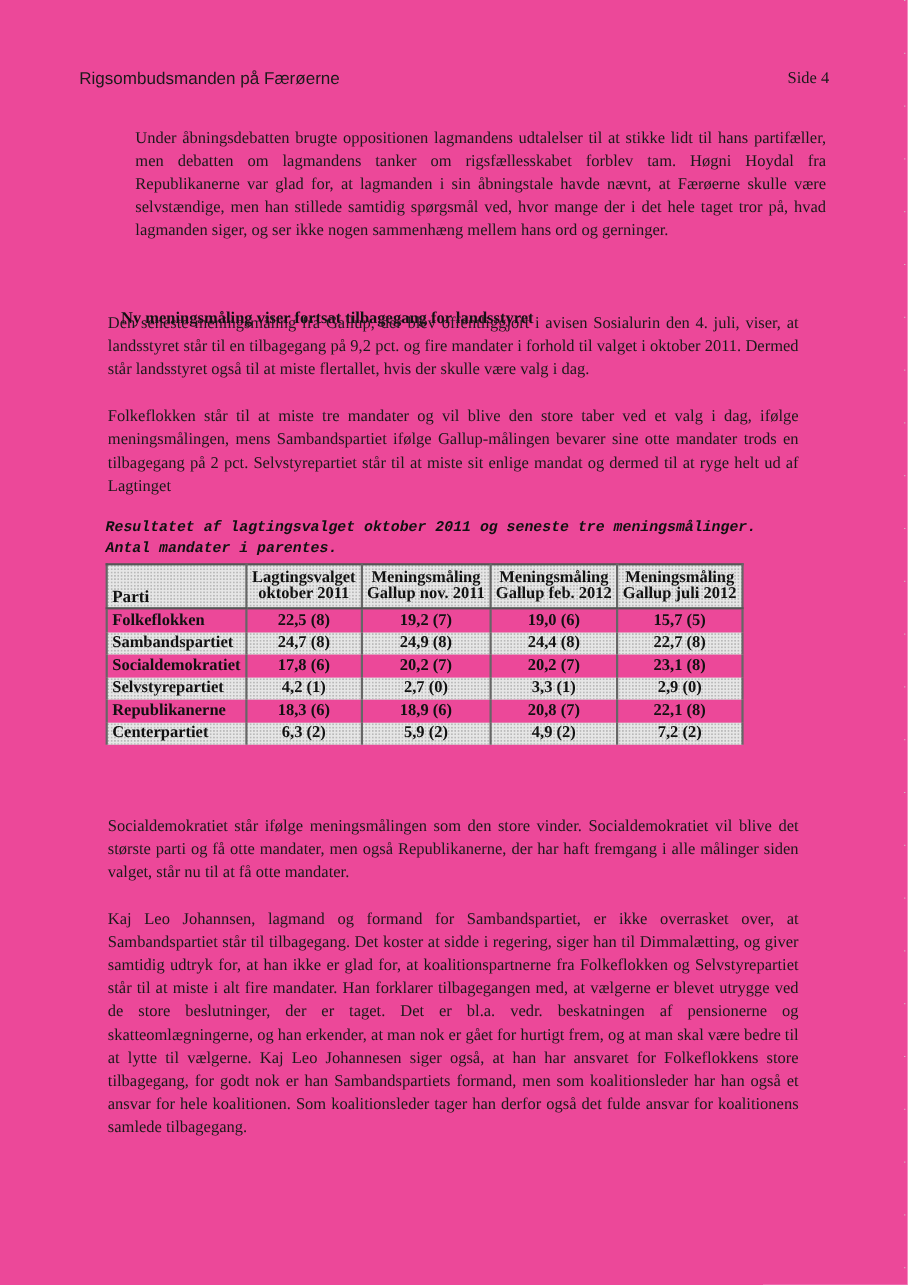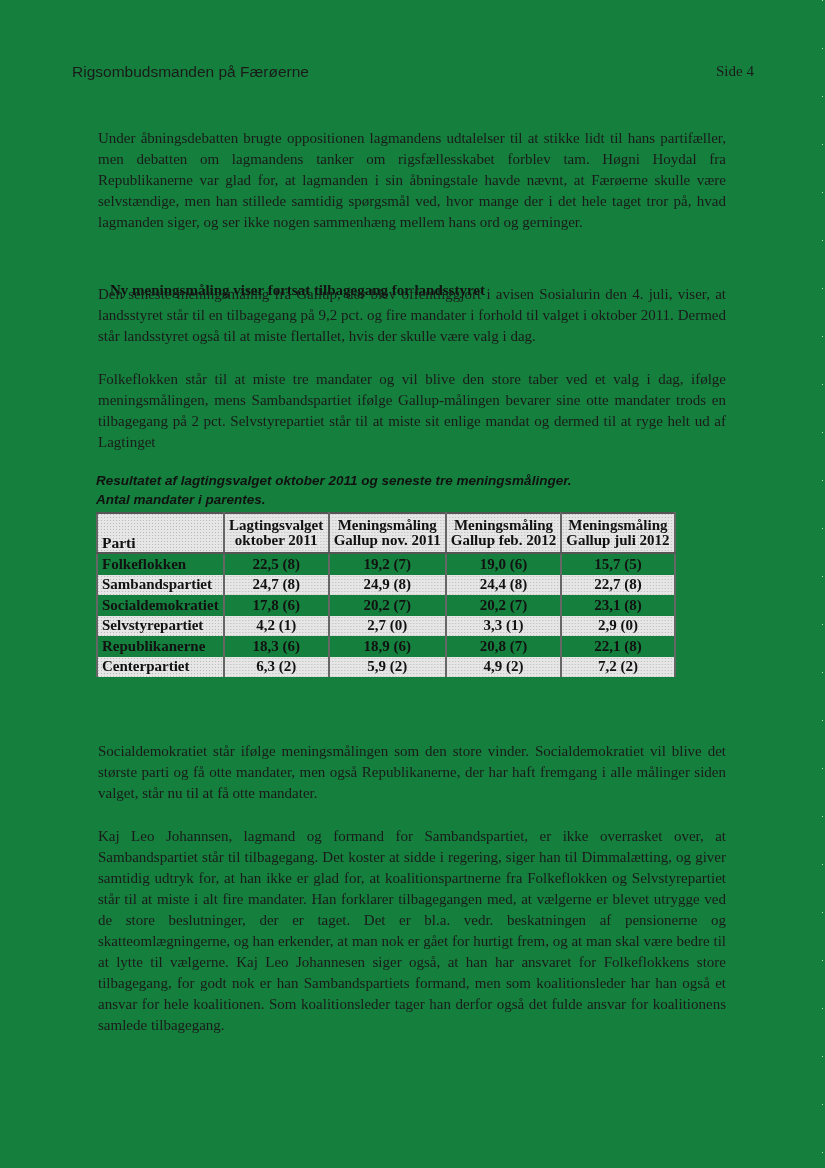--- a/index.html
+++ b/index.html
@@ -1,25 +1,25 @@
 <!DOCTYPE html>
 <html><head>
 <meta charset="utf-8">
 <style>
   html, body { margin: 0; padding: 0; background: #ffffff; }
   body { width: 825px; height: 1168px; position: relative; overflow: hidden; color: #111; }
-  .page { position: absolute; left: 0; top: 0; width: 825px; height: 1168px; background: #15803d; }
+  .page { position: absolute; left: 0; top: 0; width: 825px; height: 1168px; background: #ec4899; }
   .header-left { position: absolute; left: 72px; top: 63px; font-family: "Liberation Sans", sans-serif; font-size: 15.5px; color: #1a1a1a; }
   .header-right { position: absolute; left: 716px; top: 63px; font-family: "Liberation Serif", serif; font-size: 15px; color: #1a1a1a; }
   .body-text { position: absolute; left: 98px; width: 628px; font-family: "Liberation Serif", serif; font-size: 15px; line-height: 21px; text-align: justify; color: #1a1a1a; margin: 0; }
-  .p1 { top: 128px; }
+  .p1 { top: 116px; margin-left: 25px; }
   .heading { position: absolute; left: 98px; top: 270px; font-family: "Liberation Serif", serif; font-size: 15px; font-weight: bold; color: #111; margin: 12px; }
   .p2 { top: 284px; }
   .p3 { top: 369px; }
-  .caption { position: absolute; left: 96px; font-family: Liberation Sans, sans-serif; font-size: 13.5px; font-weight: bold; font-style: italic; color: #111; margin: 0; }
+  .caption { position: absolute; left: 96px; font-family: Liberation Mono, monospace; font-size: 13.5px; font-weight: bold; font-style: italic; color: #111; margin: 0; }
   .cap1 { top: 473px; }
   .cap2 { top: 492px; }
   table.results { position: absolute; left: 96px; top: 512px; border-collapse: collapse; font-family: "Liberation Serif", serif; color: #111; }
   table.results td, table.results th { border-left: 2px solid #666; border-right: 2px solid #666; padding: 0 4px; height: 20.5px; font-size: 15px; font-weight: bold; white-space: nowrap; }
   table.results td.num { text-align: center; }
   table.results th { text-align: center; font-size: 15px; font-weight: bold; line-height: 15px; height: 36px; border-top: 2px solid #555; border-bottom: 2px solid #555; }
   table.results th.party-head { text-align: left; font-size: 15.5px; vertical-align: bottom; padding-bottom: 2px; }
   table.results tr.total td { border-top: 2px solid #555; border-bottom: 2px solid #555; }
   .shaded { background-color: #e6e6e6; background-image: radial-gradient(#b9b9b9 0.6px, transparent 0.8px); background-size: 3px 3px; }
   .col-party { width: 114px; text-align: left; }

